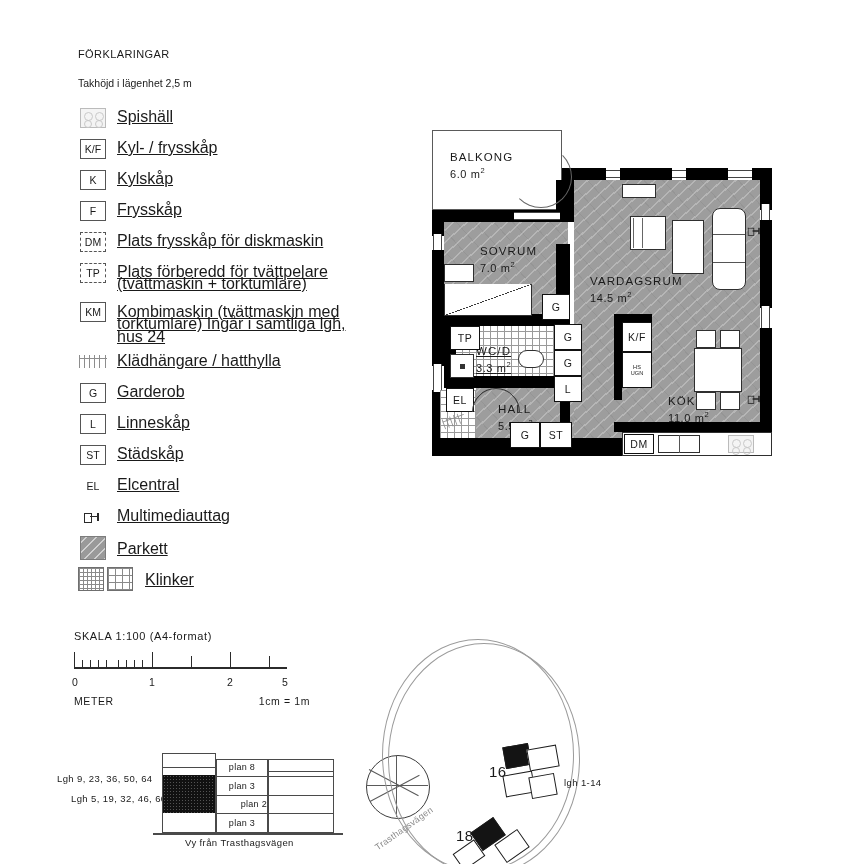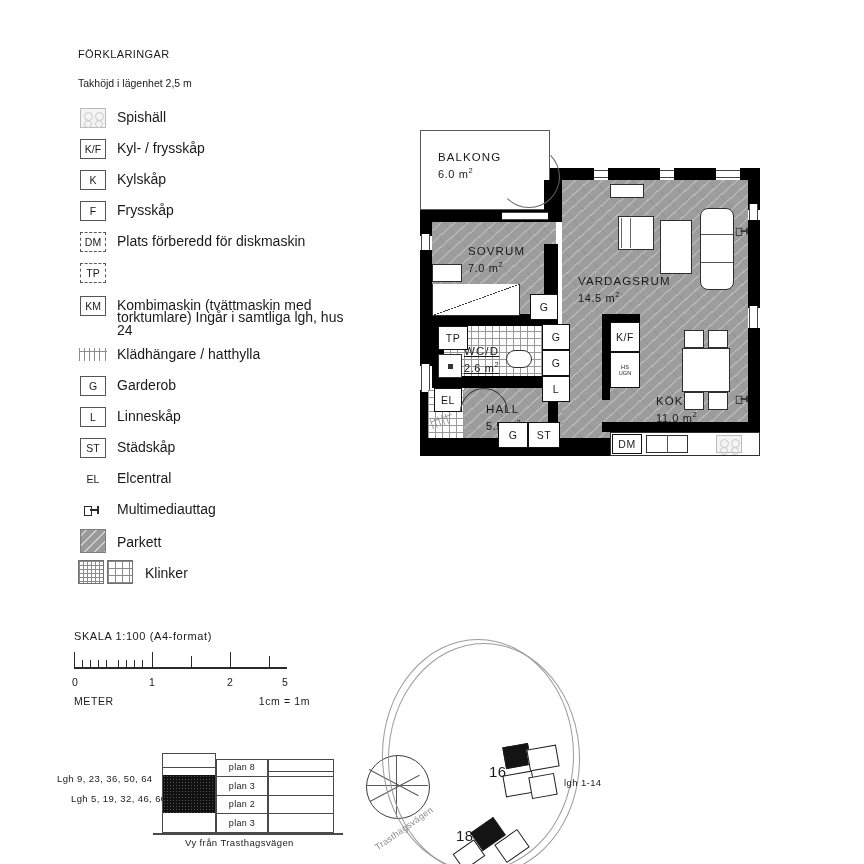--- a/index.html
+++ b/index.html
@@ -6,21 +6,21 @@
   body{width:864px;height:864px;position:relative;overflow:hidden;
        font-family:"Liberation Sans",sans-serif;color:#1a1a1a;}
 
   
   #legend{position:absolute;left:78px;top:48px;width:280px;}
   #legend-title{font-size:11px;letter-spacing:.4px;margin-bottom:17px;}
   #legend-sub{font-size:10.5px;margin-bottom:18px;}
   .leg-row{display:flex;align-items:flex-start;margin-bottom:9px;min-height:22px;}
   .leg-sym{width:30px;flex:0 0 30px;display:flex;align-items:center;justify-content:center;
            height:21px;margin-right:9px;position:relative;}
-  .leg-lbl{font-size:14px;line-height:12.4px;padding-top:4px;}
+  .leg-lbl{font-size:16px;line-height:12.4px;padding-top:4px;text-decoration:underline;}
   .box{border:1px solid #555;width:26px;height:20px;display:flex;align-items:center;
        justify-content:center;font-size:10.5px;box-sizing:border-box;background:#fff;}
   .box.dash{border-style:dashed;}
   .box.small{font-size:5.5px;line-height:6px;flex-direction:column;}
   .box.nb{border:none;font-size:10.5px;}
   
   .stove{width:26px;height:20px;border:1px solid #bbb;background:#f4f4f4;position:relative;box-sizing:border-box;}
   .stove i{position:absolute;border:1px solid #c9c9c9;border-radius:50%;display:block;}
   .stove i:nth-child(1){left:3px;top:3px;width:7px;height:7px;}
   .stove i:nth-child(2){left:14px;top:3px;width:7px;height:7px;}
@@ -53,21 +53,21 @@
   .sbar{position:relative;height:26px;width:213px;}
   .sbar .axis{position:absolute;left:0;top:17px;width:213px;height:1.6px;background:#2b2b2b;}
   .sbar .tk{position:absolute;top:6px;width:1.4px;height:12px;background:#2b2b2b;}
   .sbar .tk.lg{top:2px;height:16px;}
   .sbar .tk.sm{top:10px;height:8px;}
   .snum{position:relative;height:14px;font-size:10.5px;}
   .snum span{position:absolute;}
   #scale .ft{display:flex;justify-content:space-between;font-size:10.5px;margin-top:5px;}
 
   
-  #plan{position:absolute;left:412px;top:122px;width:356px;height:360px;}
+  #plan{position:absolute;left:424px;top:122px;width:356px;height:360px;}
   .wall{position:absolute;background:#000;}
   .room{position:absolute;box-sizing:border-box;}
   .parq{background:#9d9d9d;
     background-image:repeating-linear-gradient(-42deg,rgba(255,255,255,.26) 0 1.5px,transparent 1.5px 9px),
                      repeating-linear-gradient(48deg,rgba(0,0,0,.05) 0 1px,transparent 1px 14px);}
   .tile{background:#fff;
     background-image:repeating-linear-gradient(to right,#9a9a9a 0 1px,transparent 1px 7px),
                      repeating-linear-gradient(to bottom,#9a9a9a 0 1px,transparent 1px 7px);}
   .rlbl{position:absolute;font-size:11.5px;letter-spacing:1.1px;line-height:14px;white-space:nowrap;}
   .rlbl .a{font-size:11px;letter-spacing:.6px;}
@@ -136,27 +136,28 @@
     <div class="leg-sym">
       <div class="box">F</div>
     </div>
     <div class="leg-lbl">Frysskåp</div>
   </div>
 
   <div class="leg-row">
     <div class="leg-sym">
       <div class="box dash">DM</div>
     </div>
-    <div class="leg-lbl">Plats förberedd för diskmaskin</div>
+    <div class="leg-lbl">Plats frysskåp för diskmaskin</div>
   </div>
 
   <div class="leg-row" style="margin-bottom:11px">
     <div class="leg-sym">
       <div class="box dash">TP</div>
     </div>
+    <div class="leg-lbl">Plats förberedd för tvättpelare (tvättmaskin + torktumlare)</div>
   </div>
 
   <div class="leg-row" style="margin-bottom:8px">
     <div class="leg-sym">
       <div class="box">KM</div>
     </div>
     <div class="leg-lbl">Kombimaskin (tvättmaskin med torktumlare) Ingår i samtliga lgh, hus 24</div>
   </div>
 
   <div class="leg-row">
@@ -351,21 +352,21 @@
 
   <div class="wall" style="left:190px;top:192px;width:8px;height:86px;"></div>
   <div class="cab" style="left:198px;top:200px;width:30px;height:30px;">K/F</div>
   <div class="cab sm" style="left:198px;top:230px;width:30px;height:36px;">
     <span>HS</span>
     <span>UGN</span>
   </div>
 
   <div class="rlbl" style="left:52px;top:222px;text-decoration:underline;">
     <span>WC/D</span><br>
-    <span class="a"><span>2.6</span>
+    <span class="a"><span>3.3</span>
     <span>m</span><sup>2</sup></span>
   </div>
   <div class="cab dash" style="left:26px;top:204px;width:30px;height:24px;border-style:solid;">TP</div>
   <div class="furn" style="left:26px;top:232px;width:24px;height:24px;"></div>
   <div style="position:absolute;left:36px;top:242px;width:5px;height:5px;background:#333;"></div>
   <div class="furn" style="left:94px;top:228px;width:26px;height:18px;border-radius:10px;"></div>
 
   <div class="rlbl" style="left:74px;top:280px;">
     <span>HALL</span><br>
     <span class="a"><span>5.5</span>
@@ -418,21 +419,21 @@
 
   <div class="ebox" style="left:105px;top:8px;width:54px;height:80px;"></div>
   <div class="ebox" style="left:159px;top:14px;width:52px;height:74px;"></div>
   <div class="ebox" style="left:211px;top:14px;width:66px;height:74px;"></div>
   <div class="ebox" style="left:211px;top:26px;width:66px;height:62px;"></div>
 
   <div class="efill" style="left:106px;top:30px;width:52px;height:38px;"></div>
 
   <div class="eplan" style="left:160px;top:17px;width:50px;">plan 8</div>
   <div class="eplan" style="left:160px;top:36px;width:50px;">plan 3</div>
-  <div class="eplan" style="left:160px;top:54px;width:50px;">plan 2</div>
+  <div class="eplan" style="left:160px;top:54px;width:50px;text-align:right;">plan 2</div>
   <div class="eplan" style="left:160px;top:73px;width:50px;">plan 3</div>
   <div style="position:absolute;left:159px;top:31px;width:52px;height:1px;background:#4a4a4a;"></div>
   <div style="position:absolute;left:159px;top:50px;width:52px;height:1px;background:#4a4a4a;"></div>
   <div style="position:absolute;left:159px;top:68px;width:52px;height:1px;background:#4a4a4a;"></div>
   <div style="position:absolute;left:211px;top:31px;width:66px;height:1px;background:#4a4a4a;"></div>
   <div style="position:absolute;left:211px;top:50px;width:66px;height:1px;background:#4a4a4a;"></div>
   <div style="position:absolute;left:211px;top:68px;width:66px;height:1px;background:#4a4a4a;"></div>
   <div style="position:absolute;left:105px;top:22px;width:54px;height:1px;background:#4a4a4a;"></div>
 
   <div style="position:absolute;left:96px;top:88px;width:190px;height:1.5px;background:#4a4a4a;"></div>

